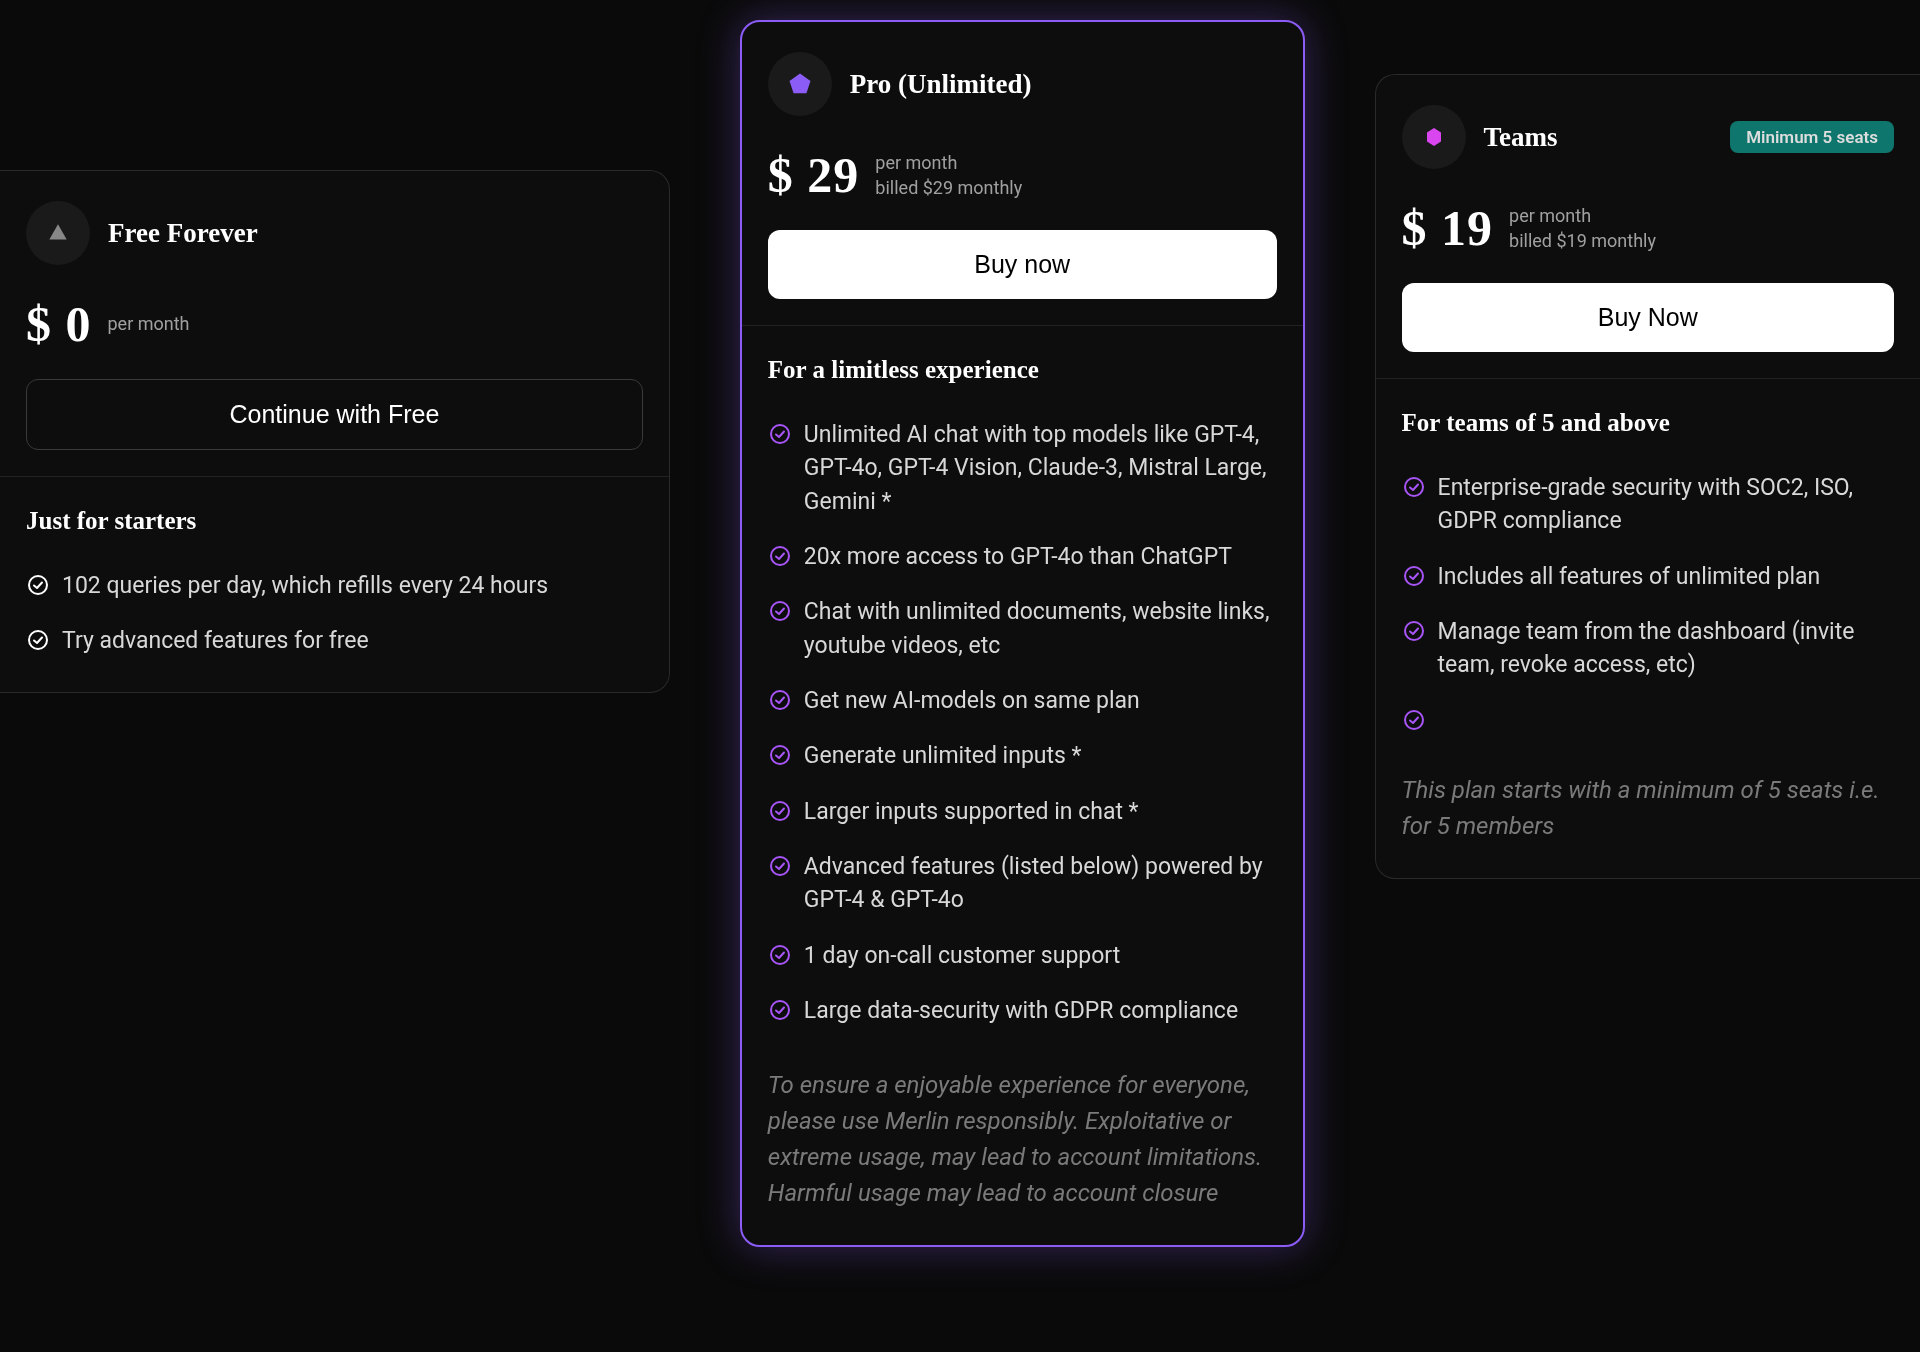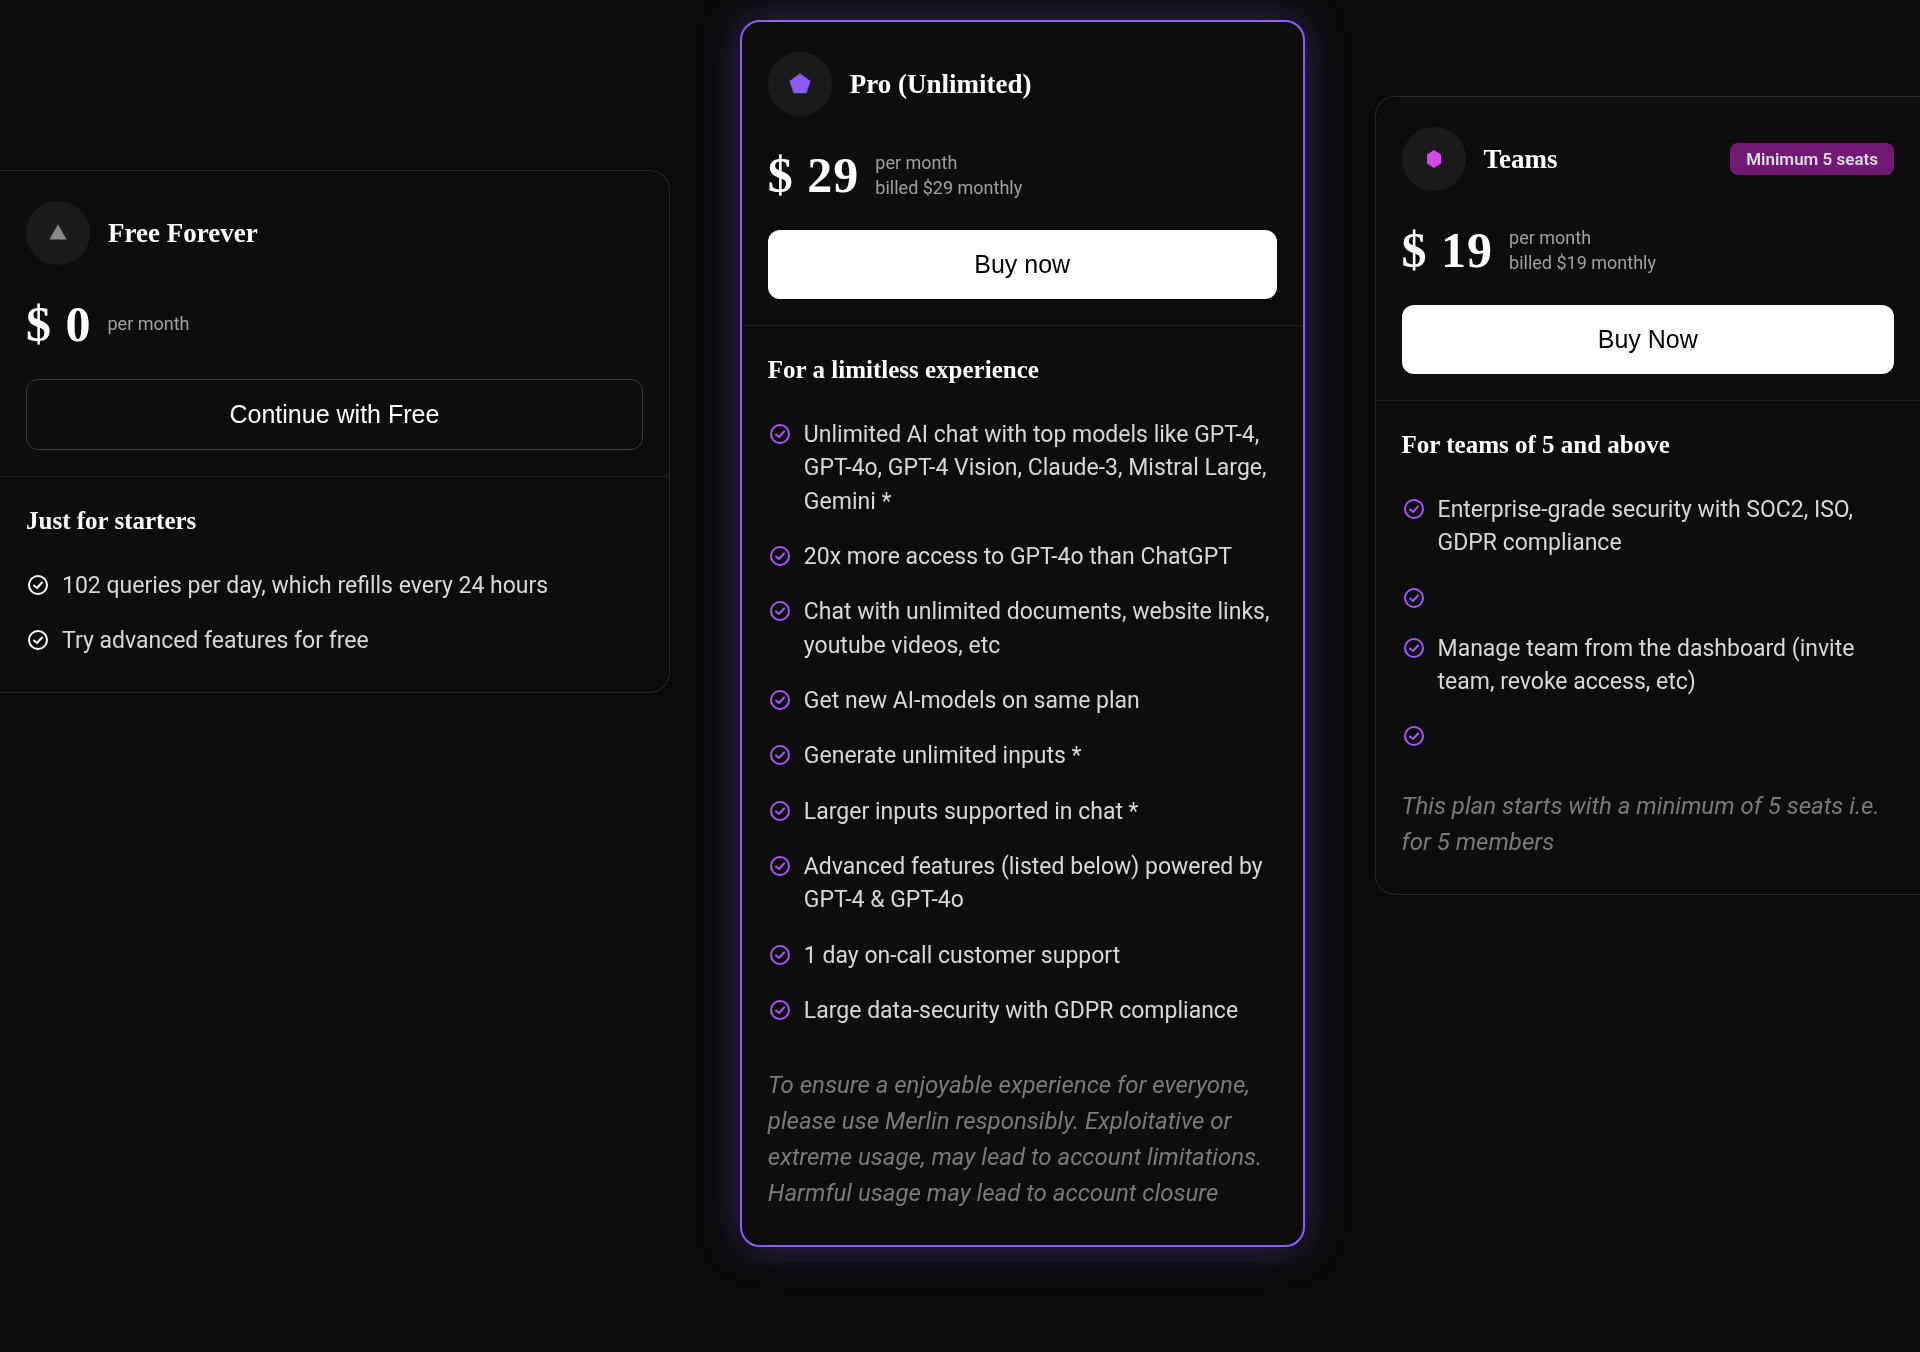--- a/index.html
+++ b/index.html
@@ -34,21 +34,21 @@
     border-left: none;
   }
   .card.pro {
     width: 590px;
     margin-top: 20px;
     border: 2px solid #8b5cf6;
     box-shadow: 0 0 40px rgba(139, 92, 246, 0.35);
   }
   .card.teams {
     width: 570px;
-    margin-top: 96px;
+    margin-top: 74px;
     border-top-right-radius: 0;
     border-bottom-right-radius: 0;
     border-right: none;
   }
   .card-head {
     padding: 30px 26px 26px 26px;
   }
   .plan-row {
     display: flex;
     align-items: center;
@@ -65,21 +65,21 @@
     justify-content: center;
     flex-shrink: 0;
   }
   .plan-title {
     font-size: 27px;
     font-weight: 700;
     font-family: Georgia, "Times New Roman", serif;
     flex: 1;
   }
   .min-badge {
-    background: #701a75;
+    background: #0f766e;
     color: #ddd;
     font-size: 17px;
     font-weight: 600;
     padding: 6px 16px;
     border-radius: 8px;
   }
   .price-row {
     display: flex;
     align-items: center;
     gap: 16px;
@@ -321,20 +321,21 @@
                 <circle cx="12" cy="12" r="9" stroke="#a855f7" stroke-width="2" fill="none"></circle>
                 <path d="M8 12.5 L11 15 L16 9.5" stroke="#a855f7" stroke-width="2" fill="none" stroke-linecap="round" stroke-linejoin="round"></path>
               </svg></span>
             <span>Enterprise-grade security with SOC2, ISO, GDPR compliance</span>
           </li>
         <li class="feature-item">
             <span class="check"><svg width="24" height="24" viewBox="0 0 24 24">
                 <circle cx="12" cy="12" r="9" stroke="#a855f7" stroke-width="2" fill="none"></circle>
                 <path d="M8 12.5 L11 15 L16 9.5" stroke="#a855f7" stroke-width="2" fill="none" stroke-linecap="round" stroke-linejoin="round"></path>
               </svg></span>
+            <span>Includes all features of unlimited plan</span>
           </li>
         <li class="feature-item">
             <span class="check"><svg width="24" height="24" viewBox="0 0 24 24">
                 <circle cx="12" cy="12" r="9" stroke="#a855f7" stroke-width="2" fill="none"></circle>
                 <path d="M8 12.5 L11 15 L16 9.5" stroke="#a855f7" stroke-width="2" fill="none" stroke-linecap="round" stroke-linejoin="round"></path>
               </svg></span>
             <span>Manage team from the dashboard (invite team, revoke access, etc)</span>
           </li>
         <li class="feature-item">
             <span class="check"><svg width="24" height="24" viewBox="0 0 24 24">

